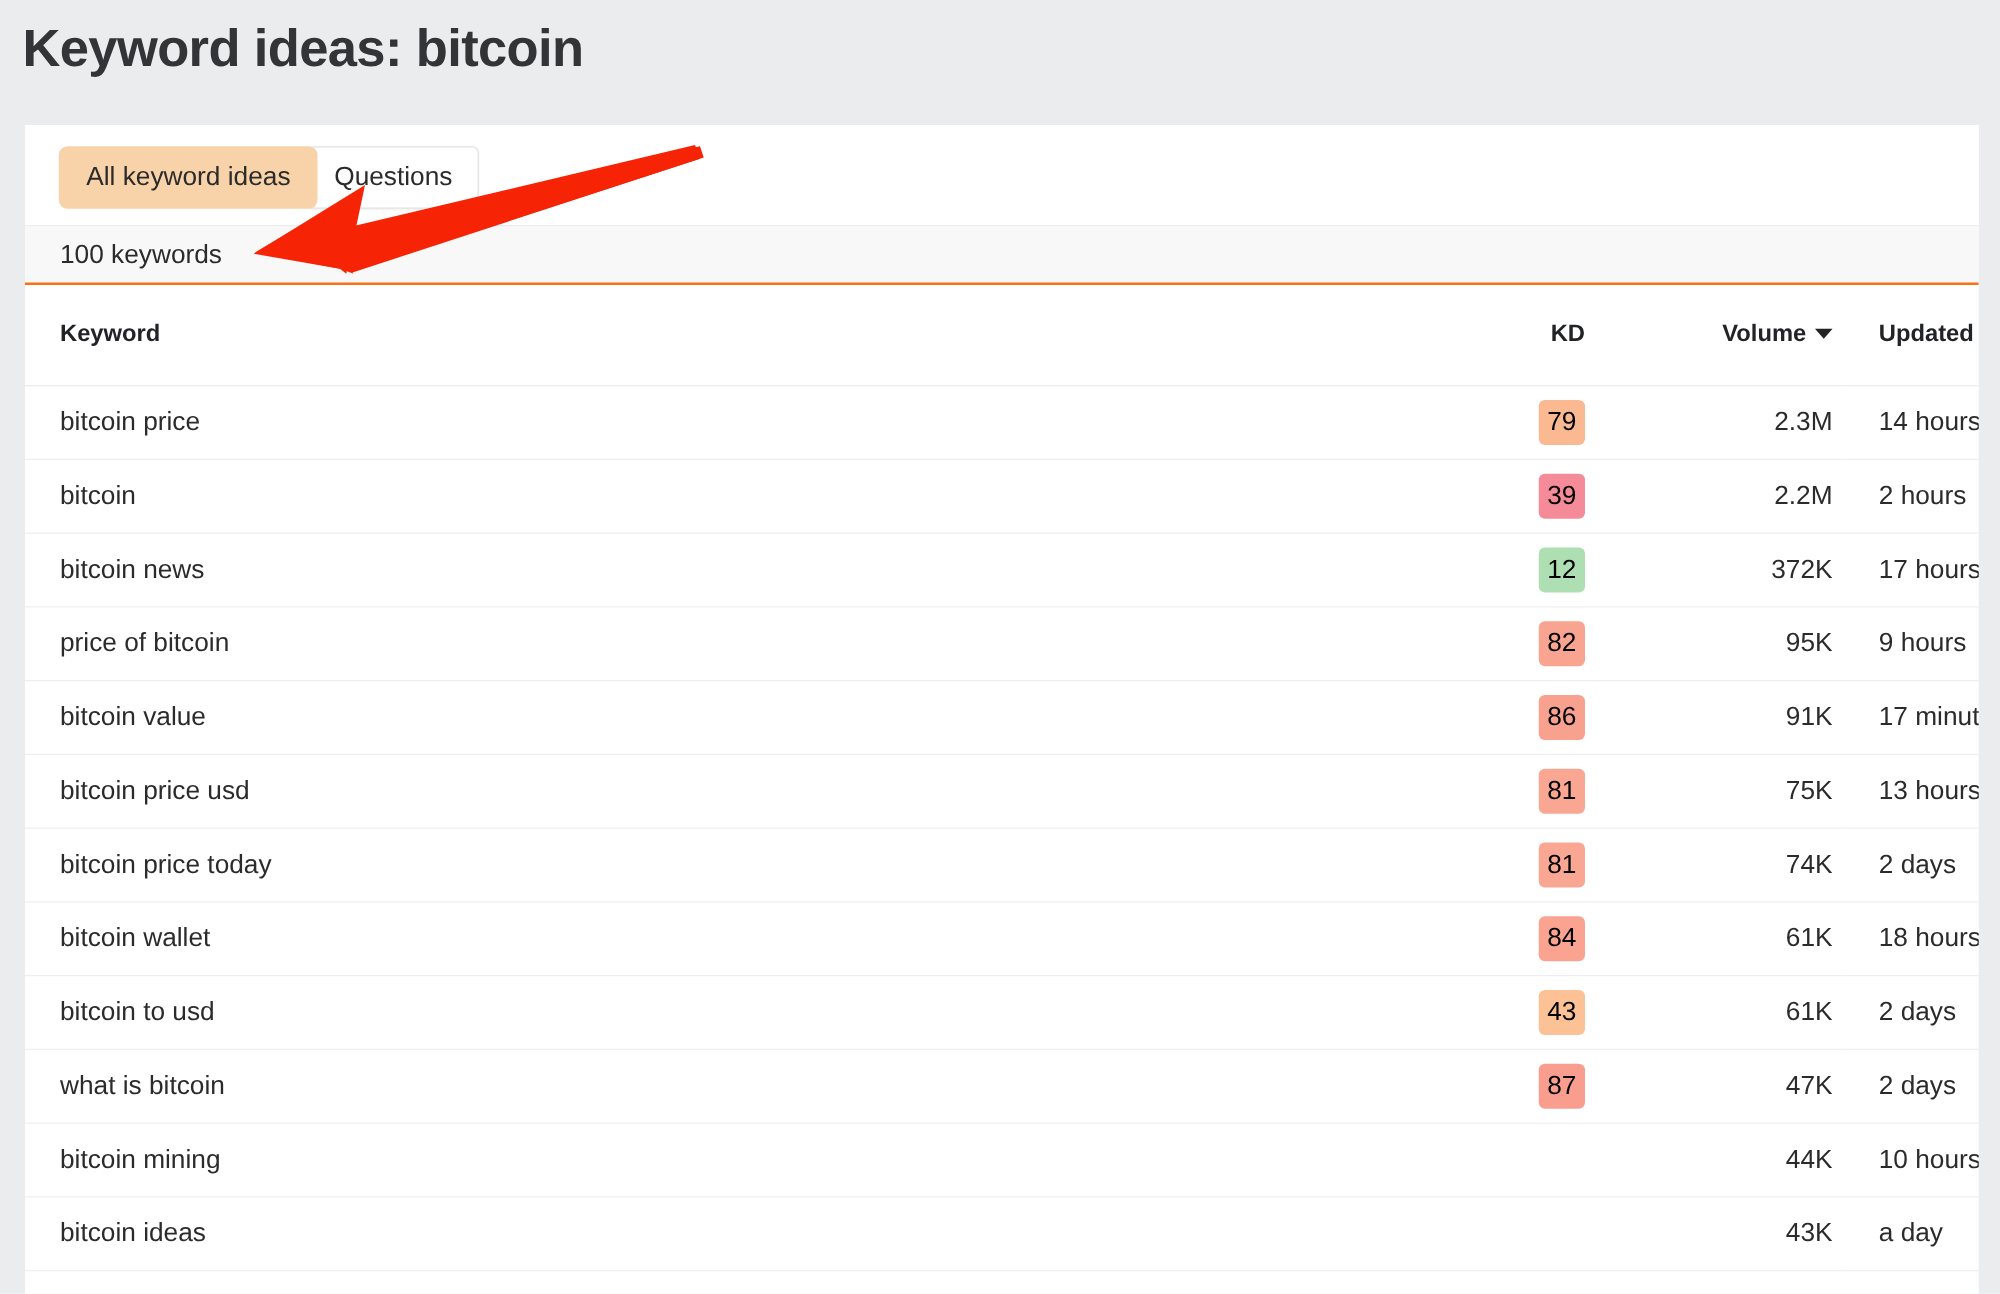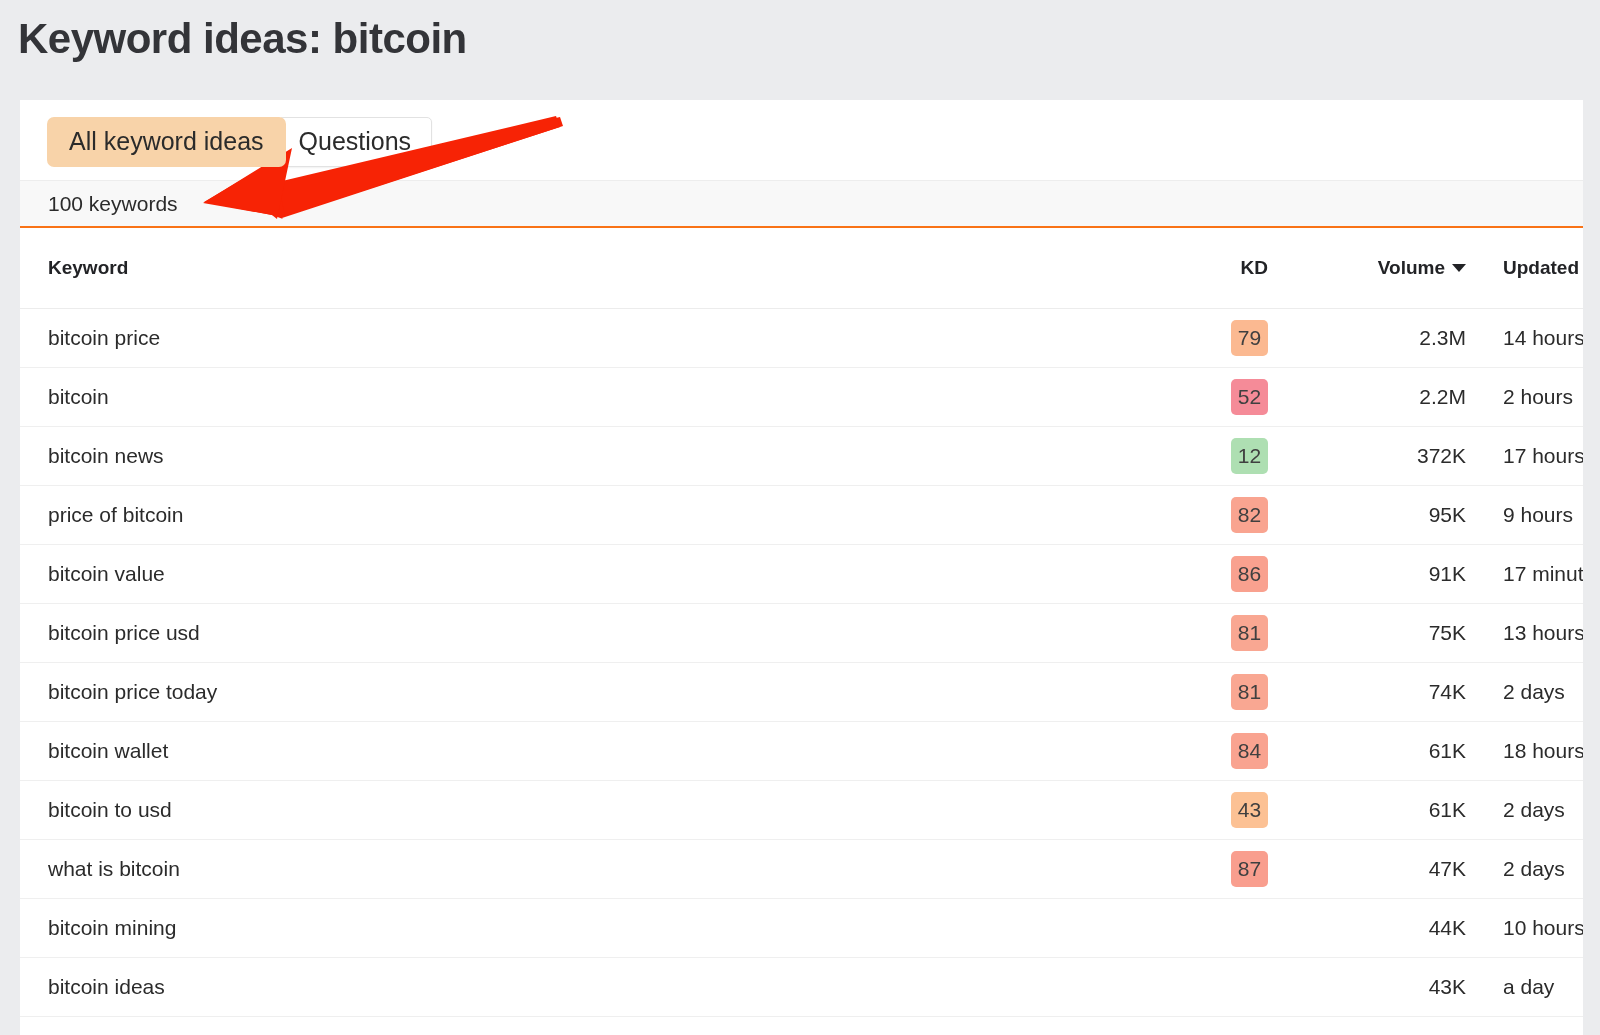--- a/index.html
+++ b/index.html
@@ -47,21 +47,21 @@
     background: #FFFFFF;
   }
   .tabs {
     position: absolute;
     left: 27px;
     top: 17px;
     display: flex;
     align-items: flex-end;
   }
   .tab {
-    font-size: 25px;
+    font-size: 21px;
     color: #2b2b2b;
     padding: 12px 22px 13px 22px;
     line-height: 25px;
     white-space: nowrap;
     box-sizing: border-box;
   }
   .tab.active {
     background: #F8D3A9;
     border-radius: 7px;
     position: relative;
@@ -136,21 +136,21 @@
     vertical-align: 2px;
   }
 
   .kd-badge {
     display: inline-block;
     min-width: 37px;
     padding: 5px 0 6px 0;
     border-radius: 5px;
     text-align: center;
     font-size: 21px;
-    color: #404040;
+    color: #000000;
     line-height: 25px;
     box-sizing: border-box;
   }
 
   
   .arrow-overlay {
     position: absolute;
     left: 0;
     top: 0;
     width: 1600px;
@@ -187,21 +187,21 @@
     </thead>
     <tbody id="table-body">
         <tr>
           <td class="col-keyword">bitcoin price</td>
           <td class="col-kd"><span class="kd-badge" style="background: rgb(251, 185, 145);">79</span></td>
           <td class="col-volume">2.3M</td>
           <td class="col-updated">14 hours</td>
         </tr>
         <tr>
           <td class="col-keyword">bitcoin</td>
-          <td class="col-kd"><span class="kd-badge" style="background: rgb(245, 139, 152);">52</span></td>
+          <td class="col-kd"><span class="kd-badge" style="background: rgb(245, 139, 152);">39</span></td>
           <td class="col-volume">2.2M</td>
           <td class="col-updated">2 hours</td>
         </tr>
         <tr>
           <td class="col-keyword">bitcoin news</td>
           <td class="col-kd"><span class="kd-badge" style="background: rgb(174, 223, 178);">12</span></td>
           <td class="col-volume">372K</td>
           <td class="col-updated">17 hours</td>
         </tr>
         <tr>

